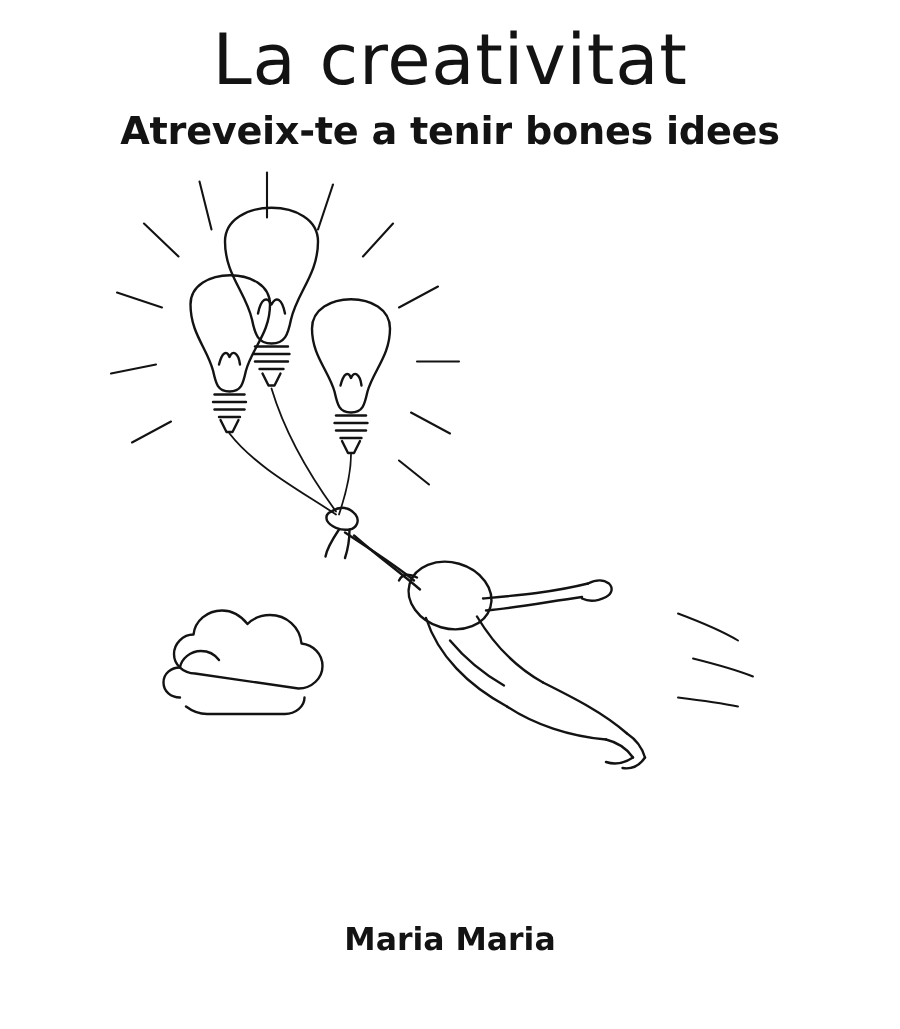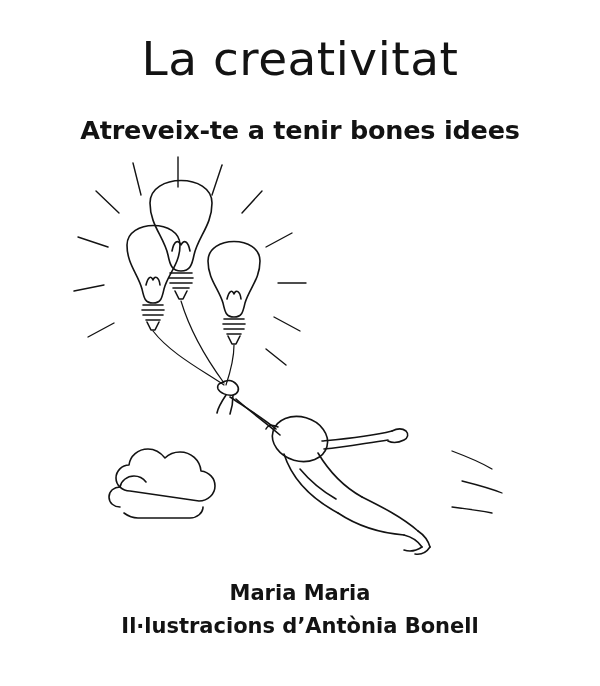--- a/index.html
+++ b/index.html
@@ -17,31 +17,31 @@
   .cover {
     position: relative;
     width: 600px;
     height: 686px;
     background: #ffffff;
     display: flex;
     flex-direction: column;
     align-items: center;
   }
   .title {
-    margin-top: 34px;
+    margin-top: 16px;
     font-family: "DejaVu Sans", sans-serif;
     font-size: 47px;
     font-weight: 400;
     letter-spacing: 0.5px;
     line-height: 1.05;
     text-align: center;
     color: #131313;
   }
   .subtitle {
-    margin-top: 32px;
+    margin-top: 8px;
     font-family: "DejaVu Sans", sans-serif;
     font-size: 25.5px;
     font-weight: 700;
     text-align: center;
     color: #131313;
     letter-spacing: -0.2px;
   }
   .illustration-wrap {
     position: relative;
     width: 600px;
@@ -183,16 +183,15 @@
           <path d="M120 356 c-6 0 -11 -4 -11 -10 c0 -6 5 -10 11 -10 c1 -6 7 -11 14 -11 c5 0 9 2 12 6"></path>
           <path d="M124 362 c4 3 9 5 14 5 h52 c7 0 13 -5 13 -11"></path>
         </g>
 
       </g>
     </svg>
   </div>
 
   <div class="credits">
     <div class="author">Maria Maria</div>
-    <div class="illustrator">Il·lustracions d’Antònia Bonell</div>
   </div>
 
 </div>
 
 </body></html>

